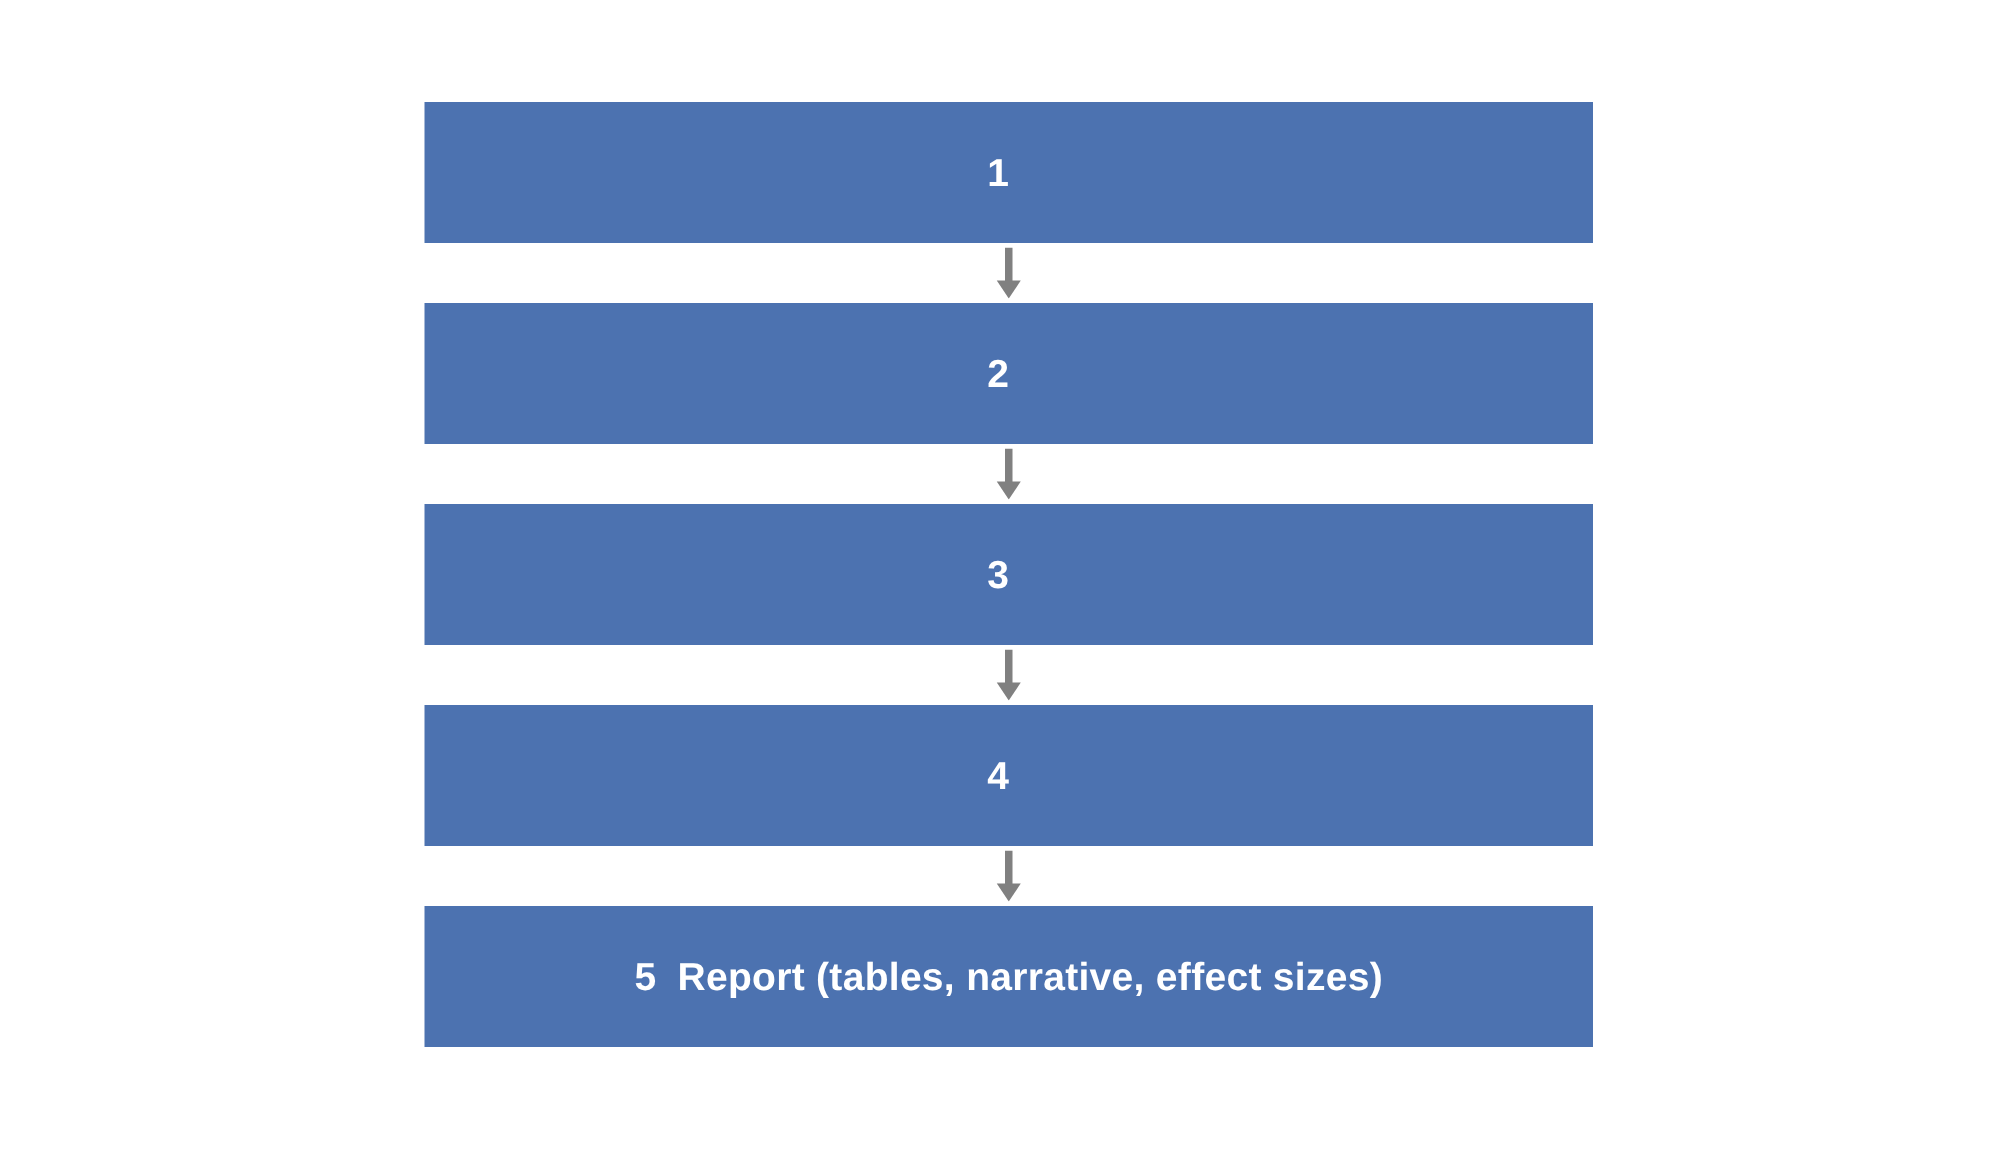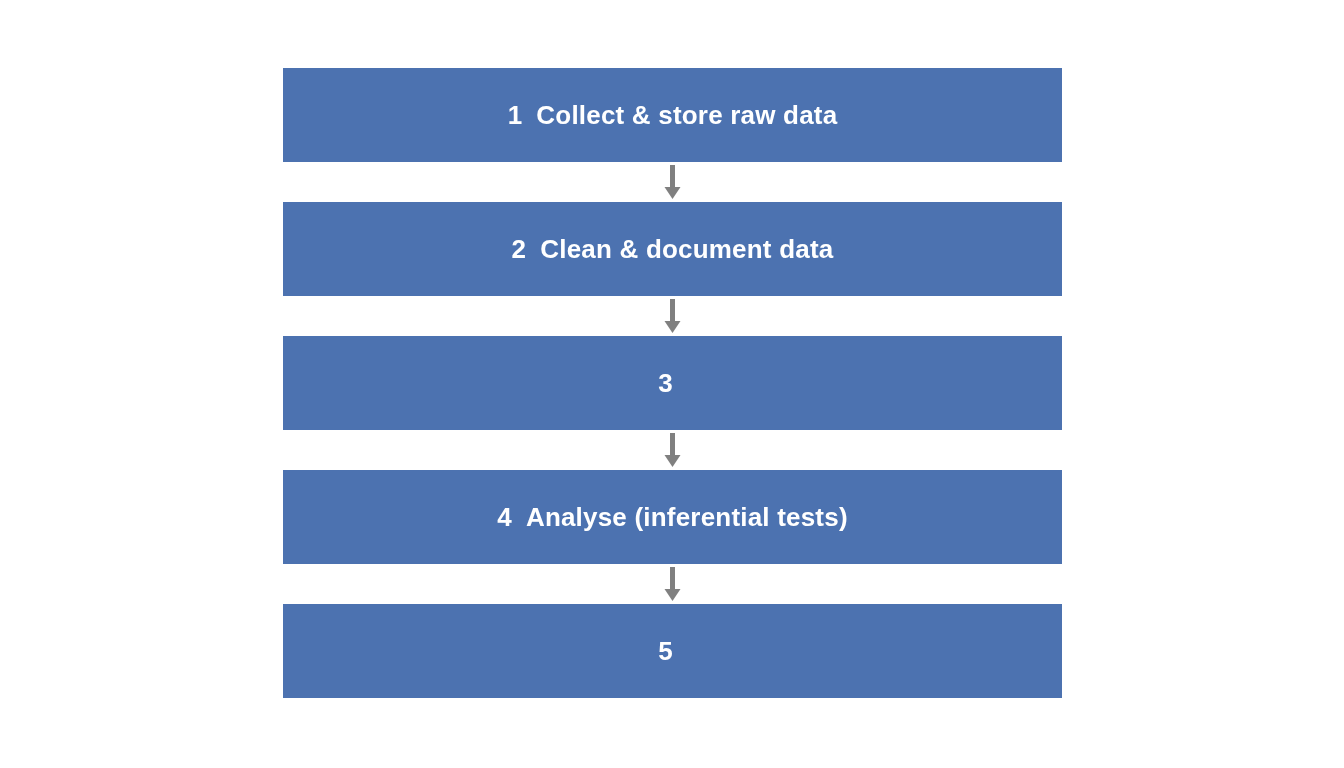--- a/index.html
+++ b/index.html
@@ -59,33 +59,31 @@
   }
 </style>
 </head>
 <body>
 
 <div class="canvas">
   <div class="flow">
 
     <div class="step-box">
       <span class="step-number">1</span>
-      <span class="step-label">Collect &amp; store raw data</span>
     </div>
 
     <div class="arrow-gap">
       <svg width="17" height="34" viewBox="0 0 17 34" aria-hidden="true">
         <rect x="6" y="0" width="5" height="23" fill="currentColor"></rect>
         <polygon points="0.5,22 16.5,22 8.5,34" fill="currentColor"></polygon>
       </svg>
     </div>
 
     <div class="step-box">
       <span class="step-number">2</span>
-      <span class="step-label">Clean &amp; document data</span>
     </div>
 
     <div class="arrow-gap">
       <svg width="17" height="34" viewBox="0 0 17 34" aria-hidden="true">
         <rect x="6" y="0" width="5" height="23" fill="currentColor"></rect>
         <polygon points="0.5,22 16.5,22 8.5,34" fill="currentColor"></polygon>
       </svg>
     </div>
 
     <div class="step-box">
@@ -94,28 +92,28 @@
 
     <div class="arrow-gap">
       <svg width="17" height="34" viewBox="0 0 17 34" aria-hidden="true">
         <rect x="6" y="0" width="5" height="23" fill="currentColor"></rect>
         <polygon points="0.5,22 16.5,22 8.5,34" fill="currentColor"></polygon>
       </svg>
     </div>
 
     <div class="step-box">
       <span class="step-number">4</span>
-      <span class="step-label">Analyse (inferential tests)</span>
     </div>
 
     <div class="arrow-gap">
       <svg width="17" height="34" viewBox="0 0 17 34" aria-hidden="true">
         <rect x="6" y="0" width="5" height="23" fill="currentColor"></rect>
         <polygon points="0.5,22 16.5,22 8.5,34" fill="currentColor"></polygon>
       </svg>
     </div>
 
     <div class="step-box">
       <span class="step-number">5</span>
+      <span class="step-label">Report (tables, narrative, effect sizes)</span>
     </div>
 
   </div>
 </div>
 
 </body></html>

